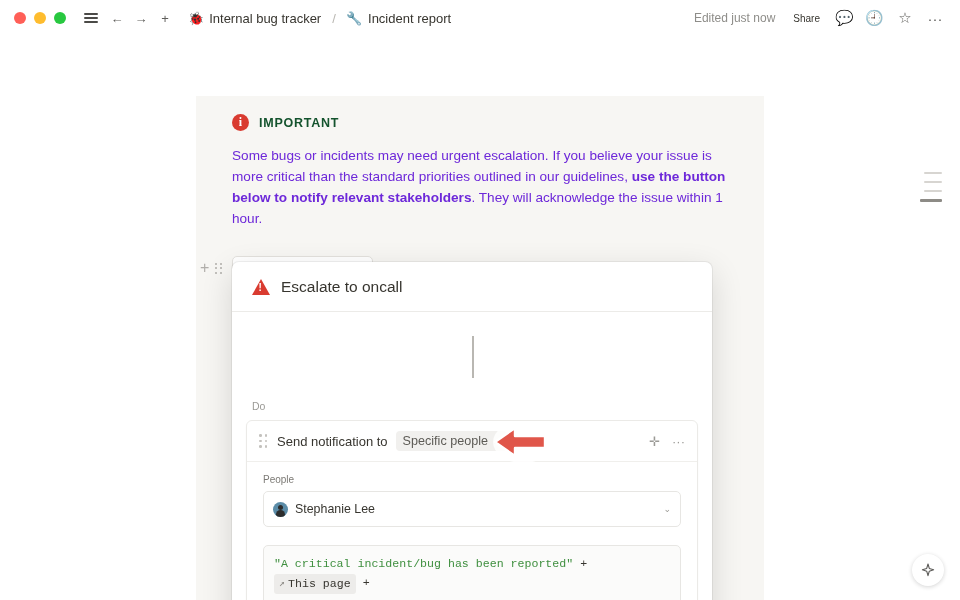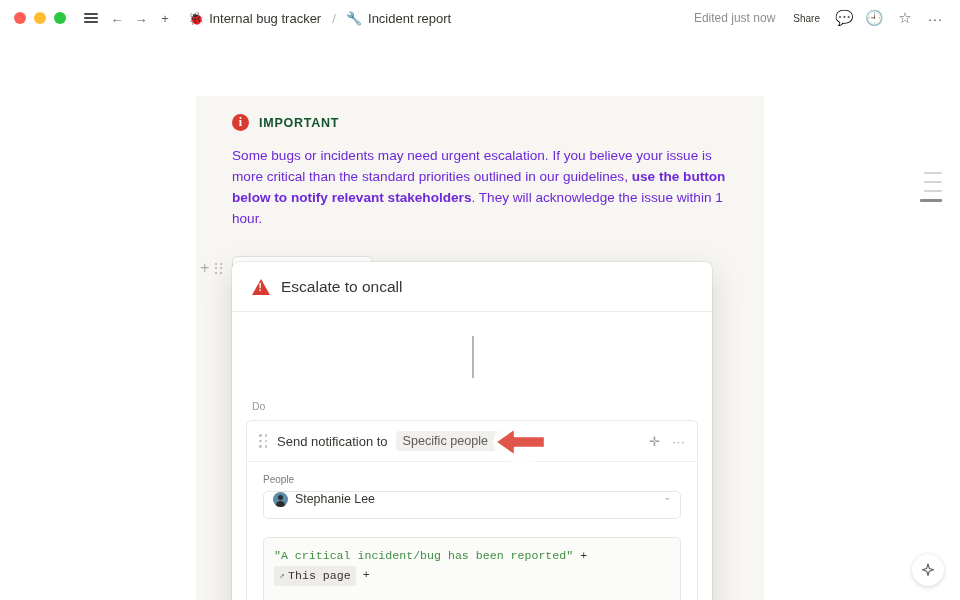--- a/index.html
+++ b/index.html
@@ -202,24 +202,24 @@
   }
   .chev { font-size: 9px; color: #8d8b86; }
   .row-actions {
     margin-left: auto; display: flex; align-items: center; gap: 12px;
     color: #9b9a96; font-size: 13px;
   }
 
   .field { padding: 12px 16px 0 16px; }
   .field-label { font-size: 10px; color: #7c7a75; margin-bottom: 6px; }
   .field-control {
-    display: flex; align-items: flex-start;
+    display: flex; align-items: center;
     border: 1px solid #e7e6e3;
     border-radius: 5px;
-    height: 28px;
+    height: 36px;
     padding: 0 9px;
     background: #fff;
     font-size: 12.4px; color: #37352f;
   }
   .avatar {
     width: 15px; height: 15px; border-radius: 50%;
     background: #5b8ca8;
     margin-right: 7px; flex: none;
     position: relative; overflow: hidden;
   }

